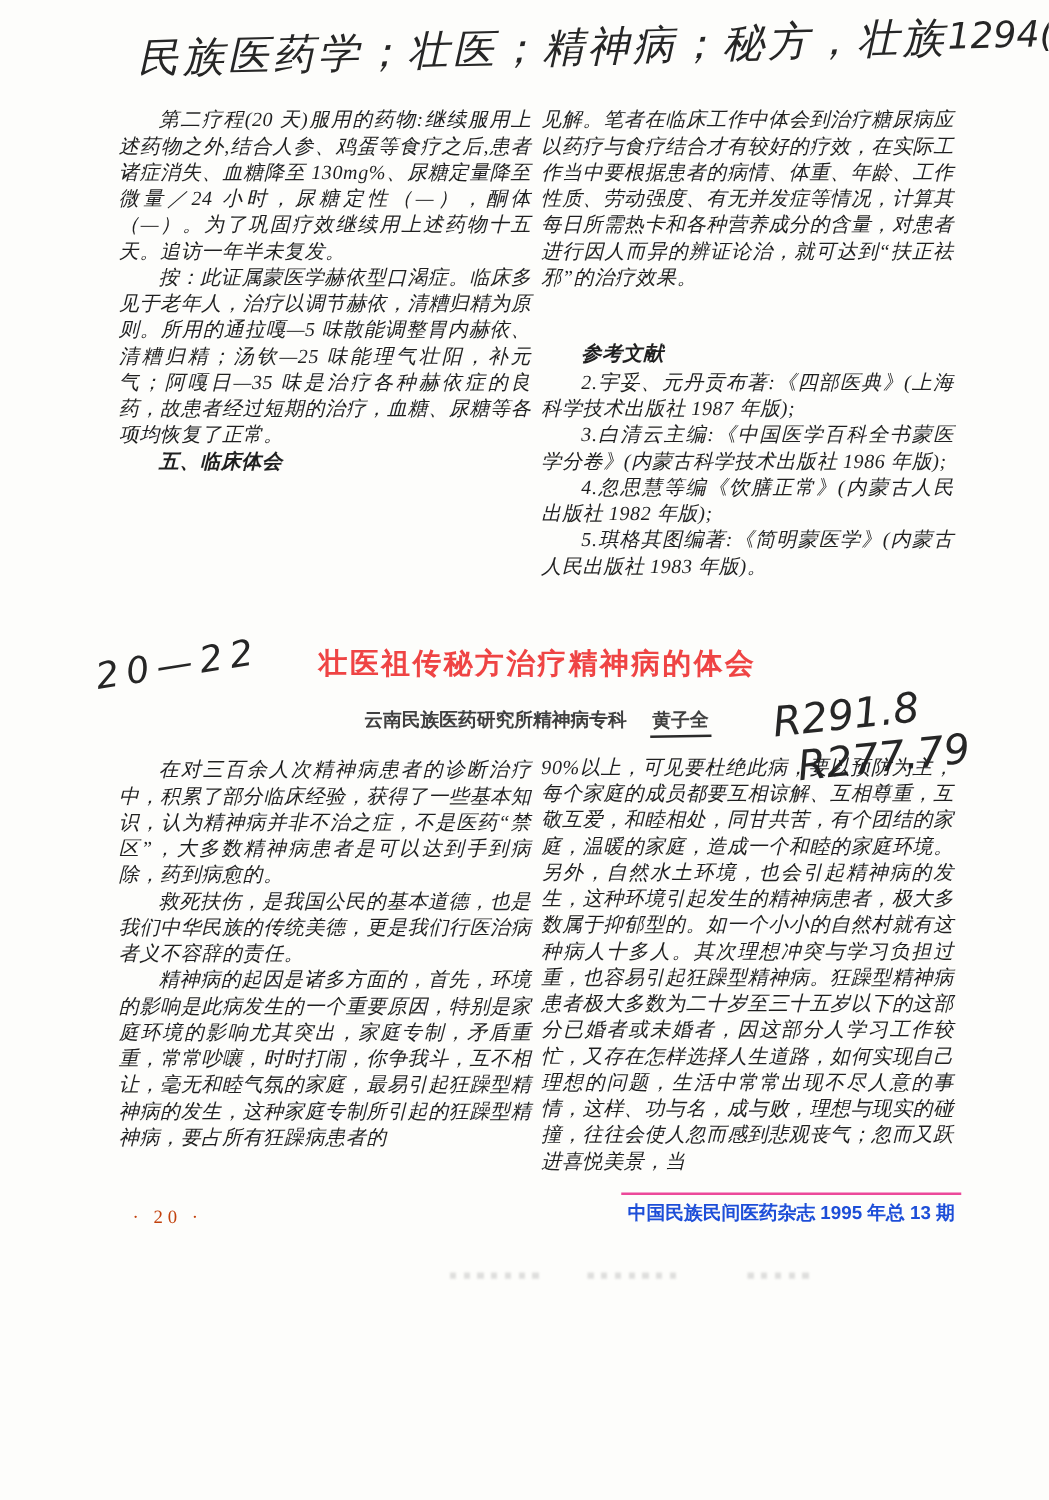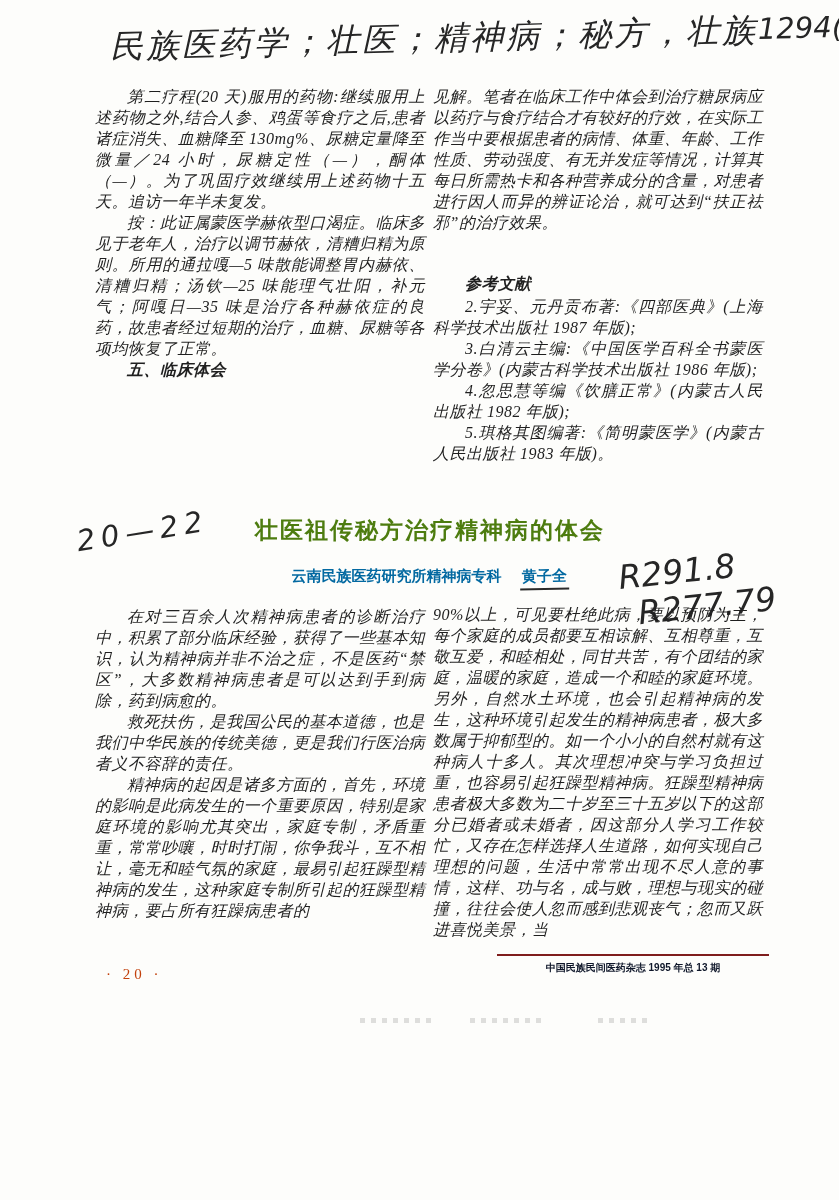--- a/index.html
+++ b/index.html
@@ -34,29 +34,29 @@
   .refs{margin-top:20px;}
   .refs .sec-heading{margin-bottom:2px;margin-top:40px;}
   
   #a2-title{
     position:absolute;top:515px;left:95px;width:670px;
     text-align:center;
     font-family:"Liberation Sans",sans-serif;
     font-weight:bold;
     font-size:23px;
     letter-spacing:2px;
-    color:#4d7c0f;
+    color:#ef4444;
   }
   #a2-byline{
     position:absolute;top:567px;left:95px;width:670px;
     text-align:center;
     font-family:"Liberation Sans",sans-serif;
     font-weight:bold;
     font-size:15px;
-    color:#0369a1;
+    color:#404040;
   }
   #a2-byline .author{
     margin-left:14px;
     padding:0 2px 2px 2px;
     border-bottom:2px solid #2a2a2a;
     display:inline-block;
     transform:rotate(-1deg);
   }
   
   .hw{
@@ -83,28 +83,28 @@
     transform:rotate(-6deg);
   }
   #hw-class .code2{margin-left:16px;display:inline-block;}
   
   #footer-page{
     position:absolute;top:966px;left:106px;
     font-size:15px;letter-spacing:4px;color:#c2410c;
   }
   #footer-journal{
     position:absolute;top:954px;left:497px;width:272px;
-    border-top:2px solid #7f1d1d;
+    border-top:2px solid #ec4899;
     padding-top:5px;
     text-align:center;
     font-family:"Liberation Sans",sans-serif;
     font-weight:bold;
-    font-size:10px;
+    font-size:15px;
     white-space:nowrap;
-    color:#0f172a;
+    color:#1d4ed8;
   }
   
   .bleed{
     position:absolute;top:1018px;height:5px;
     opacity:0.18;
     background:repeating-linear-gradient(90deg,#555 0 5px,transparent 5px 11px);
     filter:blur(0.7px);
   }
   #bleed-1{left:360px;width:75px;}
   #bleed-2{left:470px;width:72px;}

